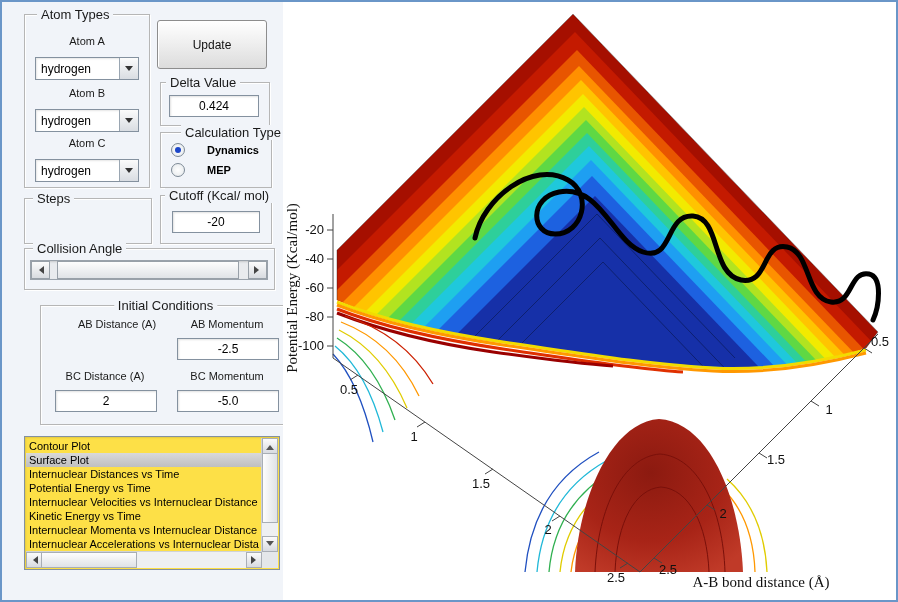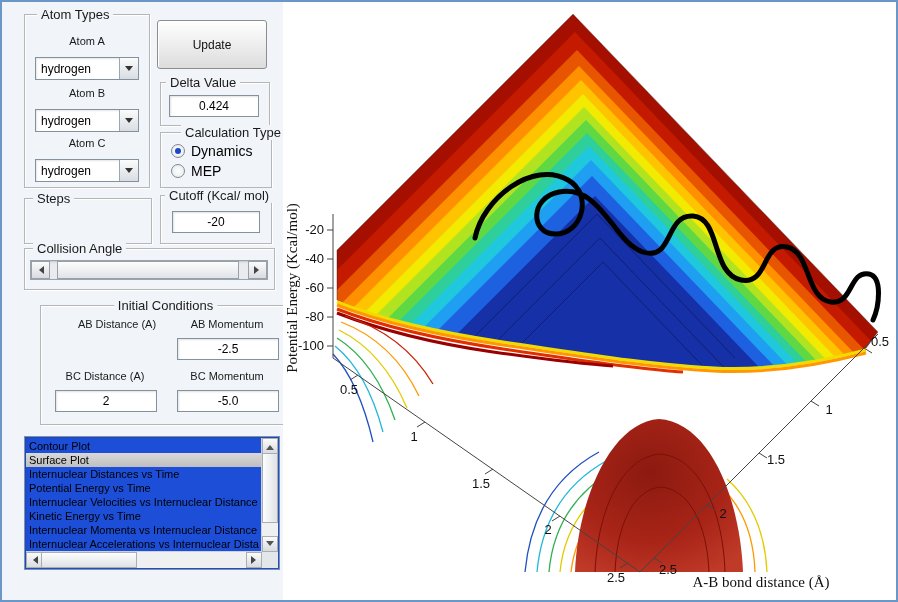--- a/index.html
+++ b/index.html
@@ -20,35 +20,35 @@
   .dropdown{position:absolute;height:21px;background:#fff;border:1px solid #84919f;display:flex;align-items:center;box-shadow:inset 1px 1px 2px rgba(0,0,0,.10);}
   .dd-value{flex:1;font-size:12px;padding-left:5px;overflow:hidden;white-space:nowrap;}
   .dd-btn{width:18px;align-self:stretch;border-left:1px solid #9aa6b2;background:linear-gradient(#fbfbfb,#d9dde2);display:flex;align-items:center;justify-content:center;}
   .caret{width:0;height:0;border:4px solid transparent;border-top:5px solid #333;margin-top:4px;}
 
   
   .btn{position:absolute;background:linear-gradient(#ffffff,#ececec 55%,#dcdcdc);border:1px solid #8d8d8d;border-radius:3px;
        font-size:12px;color:#111;display:flex;align-items:center;justify-content:center;box-shadow:1px 1px 0 #fff inset;}
 
   
-  .radio{position:absolute;display:flex;align-items:center;gap:6px;font-size:14px;}
+  .radio{position:absolute;display:flex;align-items:center;gap:22px;font-size:11px;font-weight:bold;}
   .rdot{width:12px;height:12px;border-radius:50%;border:1px solid #7d8a96;background:radial-gradient(#ffffff,#e3e7ea);position:relative;}
   .rdot.on::after{content:"";position:absolute;left:3px;top:3px;width:6px;height:6px;border-radius:50%;background:#1c46c8;}
 
   
   .slider{position:absolute;background:#e9ebee;border:1px solid #9aa2ab;box-shadow:inset 1px 1px 2px rgba(0,0,0,.15);}
   .sl-arrow{position:absolute;top:0;bottom:0;width:17px;background:linear-gradient(#fbfbfb,#d8dbe0);border:1px solid #98a0a8;display:flex;align-items:center;justify-content:center;}
   .sl-thumb{position:absolute;top:0;bottom:0;background:linear-gradient(#fdfdfd,#e0e3e7);border:1px solid #98a0a8;}
   .tri-l{width:0;height:0;border:4px solid transparent;border-right:5px solid #444;margin-right:2px;}
   .tri-r{width:0;height:0;border:4px solid transparent;border-left:5px solid #444;margin-left:2px;}
   .tri-u{width:0;height:0;border:4px solid transparent;border-bottom:5px solid #555;margin-bottom:2px;}
   .tri-d{width:0;height:0;border:4px solid transparent;border-top:5px solid #555;margin-top:2px;}
 
   
-  .listbox{position:absolute;background:#1d4ed8;border:1px solid #84919f;box-shadow:inset 1px 1px 2px rgba(0,0,0,.10);}
+  .listbox{position:absolute;background:#fde047;border:1px solid #84919f;box-shadow:inset 1px 1px 2px rgba(0,0,0,.10);}
   .list-items{position:absolute;left:1px;top:2px;right:17px;bottom:17px;overflow:hidden;}
   .list-item{height:14px;line-height:14px;font-size:11px;padding-left:3px;white-space:nowrap;color:#000;}
   .list-item.sel{background:linear-gradient(#d9d9d9,#bfbfbf);}
   .vscroll{position:absolute;top:1px;right:1px;bottom:17px;width:16px;background:#eef0f2;border-left:1px solid #cfd3d7;}
   .hscroll{position:absolute;left:1px;right:17px;bottom:1px;height:16px;background:#eef0f2;border-top:1px solid #cfd3d7;}
   .sb-btn{position:absolute;background:linear-gradient(#fbfbfb,#d8dbe0);border:1px solid #a8aeb5;display:flex;align-items:center;justify-content:center;}
   .vthumb{position:absolute;left:0;width:14px;background:linear-gradient(90deg,#fdfdfd,#dfe2e6);border:1px solid #a8aeb5;}
   .hthumb{position:absolute;top:0;height:14px;background:linear-gradient(#fdfdfd,#dfe2e6);border:1px solid #a8aeb5;}
   .sb-corner{position:absolute;right:1px;bottom:1px;width:16px;height:16px;background:#e4e7ea;}
 

